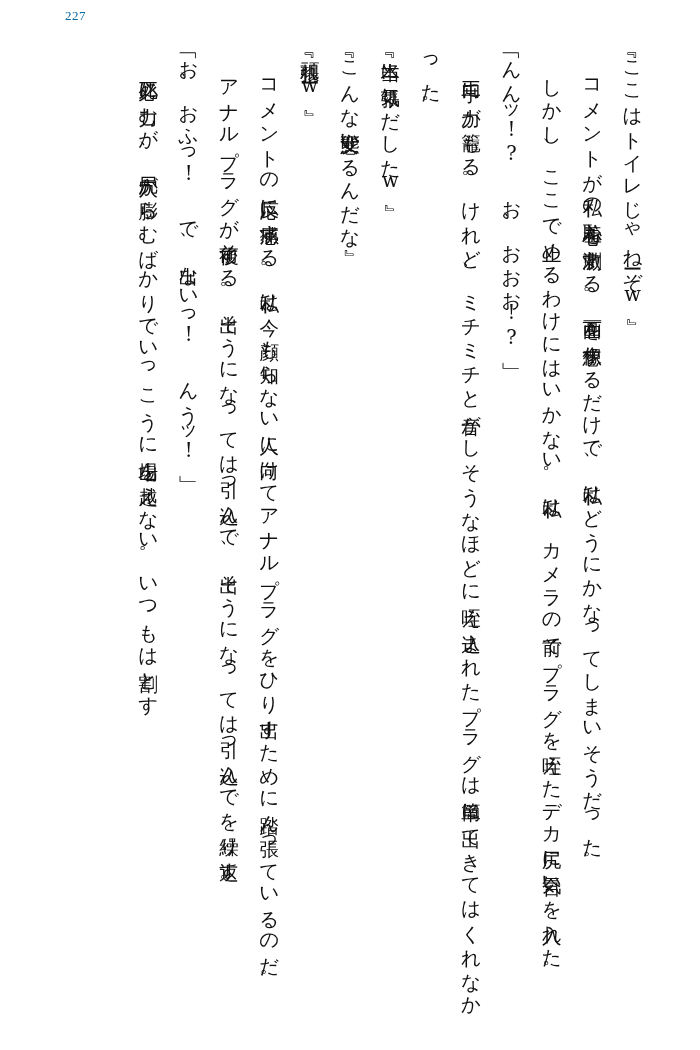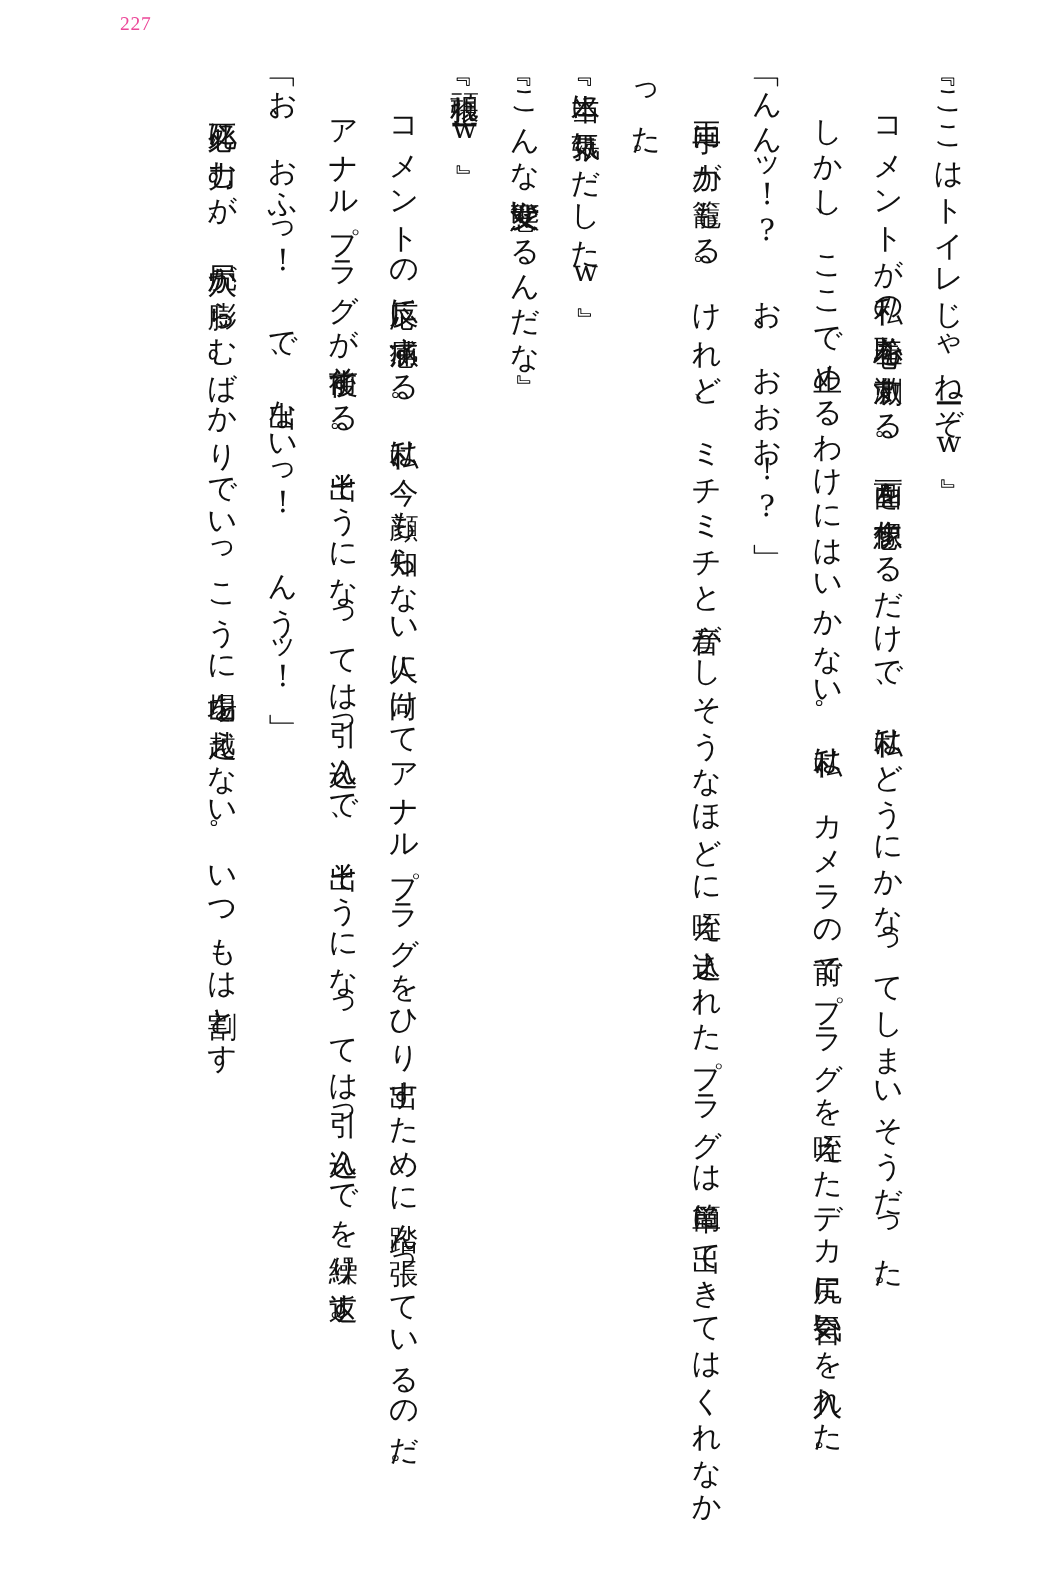--- a/index.html
+++ b/index.html
@@ -12,25 +12,25 @@
     width: 700px;
     height: 1050px;
     background: #ffffff;
     overflow: hidden;
     font-family: "DejaVu Serif", "Liberation Serif", serif;
     color: #000000;
   }
   .page-number {
     position: absolute;
     top: 8px;
-    left: 80px;
+    left: 65px;
     font-size: 13px;
     font-family: "Liberation Serif", serif;
     letter-spacing: 0.5px;
-    color: #ec4899;
+    color: #0369a1;
   }
   .vtext {
     position: absolute;
     top: 46px;
     right: 48px;
     height: 960px;
     width: 560px;
     writing-mode: vertical-rl;
     text-orientation: upright;
     font-size: 19.5px;

